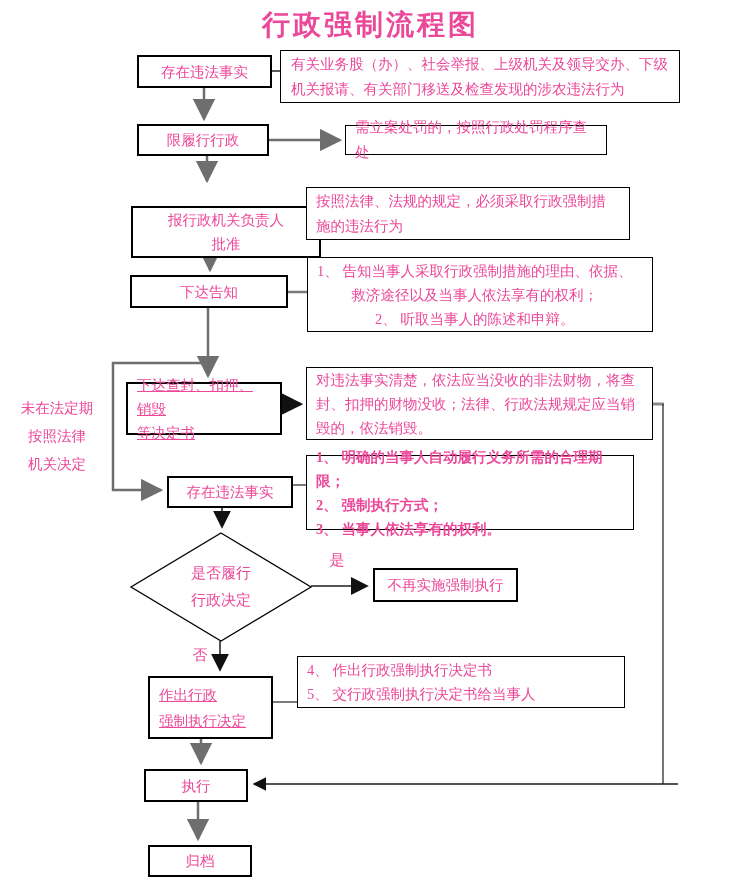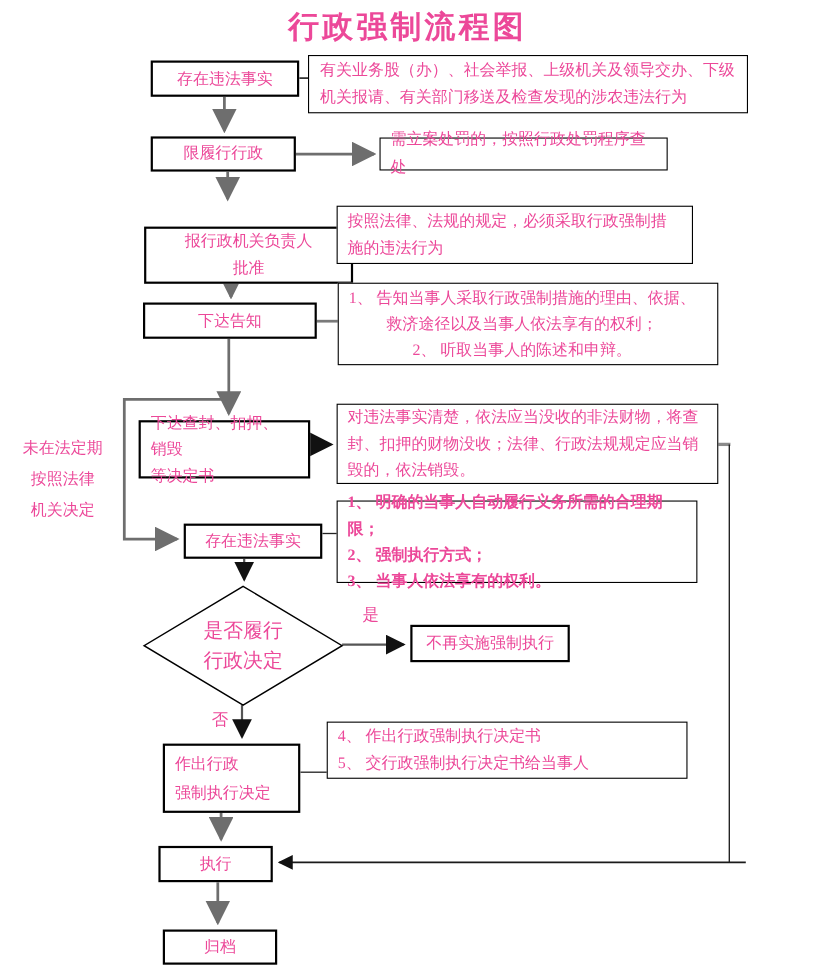--- a/index.html
+++ b/index.html
@@ -12,33 +12,33 @@
     position:absolute; left:0; right:0; top:6px; text-align:center;
     font-size:28px; font-weight:bold; letter-spacing:3px;
   }
   .lines { position:absolute; left:0; top:0; z-index:0; }
   .box {
     position:absolute; background:#fff; border:2px solid #000;
     box-sizing:border-box; display:flex; align-items:center; justify-content:center;
     text-align:center; font-size:14.5px; line-height:24px; white-space:pre-line;
     z-index:1;
   }
-  .box.leftalign { justify-content:flex-start; text-align:left; padding-left:9px; padding-right:16px; }
+  .box.leftalign { justify-content:flex-start; text-align:left; padding-left:9px; padding-right:16px;text-decoration:underline; }
   .box.note {
     border-width:1.5px; justify-content:flex-start; text-align:left;
     padding:3px 9px; line-height:25px;
   }
   .floating {
     position:absolute; font-size:14.5px; line-height:28px; text-align:center;
     white-space:pre-line; z-index:1;
   }
   .branchlabel { font-size:15px; line-height:18px; }
   .diamond-text {
     position:absolute; display:flex; align-items:center; justify-content:center;
-    text-align:center; white-space:pre-line; font-size:18px; line-height:27px; z-index:1;
+    text-align:center; white-space:pre-line; font-size:15px; line-height:27px; z-index:1;
   }
 </style>
 </head>
 <body>
 
 <div class="stage">
 
   <div class="title">行政强制流程图</div>
 
   <svg class="lines" width="741" height="890" viewBox="0 0 741 890">

